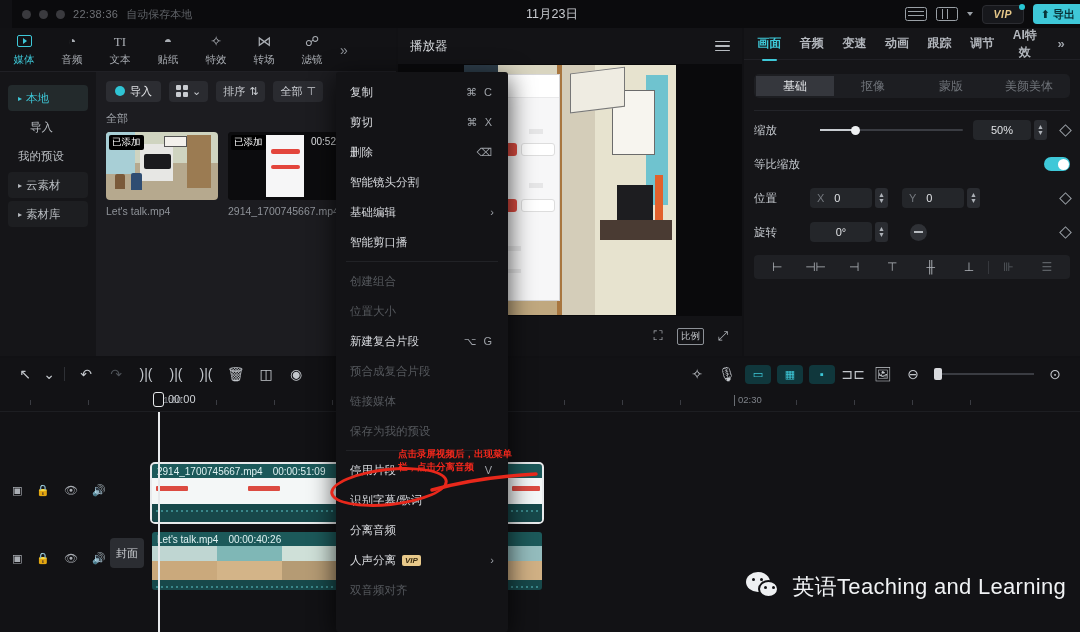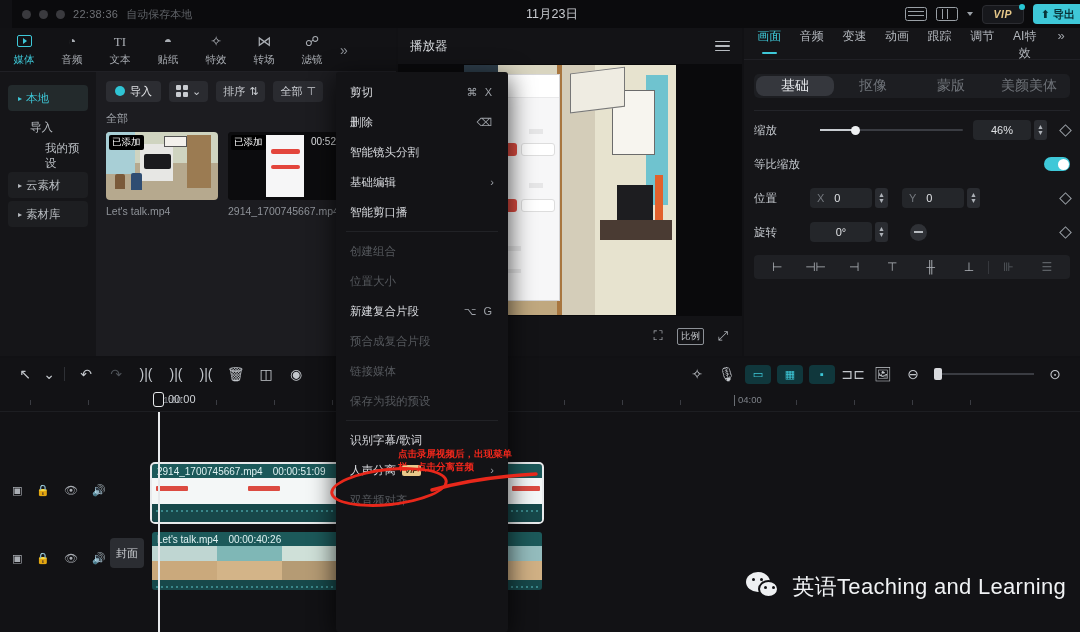--- a/index.html
+++ b/index.html
@@ -129,31 +129,31 @@
   .cv-phone .ph-ln { position:absolute; left:6%; height:2%; background:#e6e6e7; }
   .player-foot { position:absolute; left:0; bottom:0; width:344px; height:40px;
     display:flex; align-items:center; padding:0 10px; gap:10px; color:#b4b8bd; font-size:11px; }
   .pf-spacer { flex:1; }
   .pf-ic { width:18px; height:16px; display:flex; align-items:center; justify-content:center;
     font-size:13px; color:#b4b8bd; }
   .ratio-chip { border:1px solid #8d9197; border-radius:2px; font-size:9.5px; padding:1px 3px; color:#c7cacf;}
 
   
   .inspector { position:absolute; left:744px; top:28px; width:336px; height:328px; background:#151518; }
-  .ins-tabs { height:32px; display:flex; align-items:flex-start; gap:12px; padding:0 10px;
-    border-bottom:1px solid #202025; }
+  .ins-tabs { height:32px; display:flex; align-items:center; gap:12px; padding:0 10px;
+    border-bottom:1px solid #202025;font-weight:bold; }
   .ins-tab { flex:1; text-align:center; font-size:12px; color:#b3b7bd; }
   .ins-tab.active { color:#3ec8d8; position:relative; }
   .ins-tab.active::after { content:""; position:absolute; left:25%; right:25%; bottom:-9px;
     height:2px; background:#3ec8d8; border-radius:1px; }
   .ins-more { width:18px; text-align:center; color:#9ea2a8; font-size:13px; }
   .seg { margin:14px 10px 0; height:24px; background:#1d1e22; border-radius:5px; display:flex;
     padding:2px; }
-  .seg div { flex:1; display:flex; align-items:center; justify-content:center; font-size:14px;
-    color:#6f7379; border-radius:8px; }
+  .seg div { flex:1; display:flex; align-items:center; justify-content:center; font-size:12px;
+    color:#6f7379; border-radius:0; }
   .seg div.on { background:#35373d; color:#e6e8eb; }
   .hr { margin:12px 10px 0; height:1px; background:#232429; }
   .row { display:flex; align-items:center; padding:0 10px; height:30px; margin-top:4px; }
   .row .lbl { width:56px; font-size:11.5px; color:#c4c8cd; }
   .row .lbl.bold { font-weight:bold; color:#e2e4e7; }
   .spacer { flex:1; }
   .ic-reset { font-size:13px; color:#b0b4ba; }
   .diamond { width:9px; height:9px; border:1.3px solid #9aa0a6; transform:rotate(45deg);
     margin-left:14px; }
   .slider { flex:1; height:14px; display:flex; align-items:center; position:relative; margin:0 10px; }
@@ -320,21 +320,21 @@
     <div class="lp-body">
       <div class="lp-nav">
         <div class="navitem active">
           <span class="bullet">▸</span>
           <span>本地</span>
         </div>
         <div class="navitem">
           <span style="margin-left:12px">导入</span>
         </div>
         <div class="navitem">
-          <span style="margin-left:27px">我的预设</span>
+          <span style="margin-left:0">我的预设</span>
         </div>
         <div class="navitem grp">
           <span class="bullet">▸</span>
           <span>云素材</span>
         </div>
         <div class="navitem grp">
           <span class="bullet">▸</span>
           <span>素材库</span>
         </div>
       </div>
@@ -469,21 +469,21 @@
     <div class="hr"></div>
 
 
     <div class="row">
       <span class="lbl">缩放</span>
       <span class="slider">
         <span class="track"></span>
           <span class="fill"></span>
           <span class="knob"></span>
       </span>
-      <span class="numbox">46%</span>
+      <span class="numbox">50%</span>
       <span class="stepper">▲<br>▼</span>
       <span class="diamond"></span>
     </div>
 
     <div class="row">
       <span class="lbl">等比缩放</span>
       <span class="spacer"></span>
       <span class="toggle"></span>
     </div>
 
@@ -553,21 +553,21 @@
           <span class="zt"></span>
             <span class="zk"></span>
         </span>
         <span class="tlic">⊙</span>
       </span>
     </div>
 
     <div class="ruler">
       <span class="maj" style="left:158px">01:00</span>
       <span class="maj" style="left:448px">01:30</span>
-      <span class="maj" style="left:738px">04:00</span>
+      <span class="maj" style="left:738px">02:30</span>
       <span class="tick" style="left:30px"></span>
         <span class="tick" style="left:88px"></span>
       <span class="tick" style="left:216px"></span>
         <span class="tick" style="left:274px"></span>
       <span class="tick" style="left:332px"></span>
         <span class="tick" style="left:390px"></span>
       <span class="tick" style="left:506px"></span>
         <span class="tick" style="left:564px"></span>
       <span class="tick" style="left:622px"></span>
         <span class="tick" style="left:680px"></span>
@@ -627,20 +627,24 @@
 
       <div class="playhead" style="left:158px">
         <span class="ph-handle"></span>
         <span class="ph-time">00:00</span>
       </div>
     </div>
   </div>
 
   <div class="ctxmenu">
     <div class="mi">
+      <span>复制</span>
+      <span class="sc">⌘ C</span>
+    </div>
+    <div class="mi">
       <span>剪切</span>
       <span class="sc">⌘ X</span>
     </div>
     <div class="mi">
       <span>删除</span>
       <span class="sc">⌫</span>
     </div>
     <div class="mi">
       <span>智能镜头分割</span>
     </div>
@@ -666,21 +670,28 @@
       <span>预合成复合片段</span>
     </div>
     <div class="mi dim">
       <span>链接媒体</span>
     </div>
     <div class="mi dim">
       <span>保存为我的预设</span>
     </div>
     <div class="msep"></div>
     <div class="mi">
+      <span>停用片段</span>
+      <span class="sc">V</span>
+    </div>
+    <div class="mi">
       <span>识别字幕/歌词</span>
+    </div>
+    <div class="mi">
+      <span>分离音频</span>
     </div>
     <div class="mi">
       <span>人声分离</span>
       <span class="vipb">VIP</span>
       <span class="arw">›</span>
     </div>
     <div class="mi dim">
       <span>双音频对齐</span>
     </div>
 

